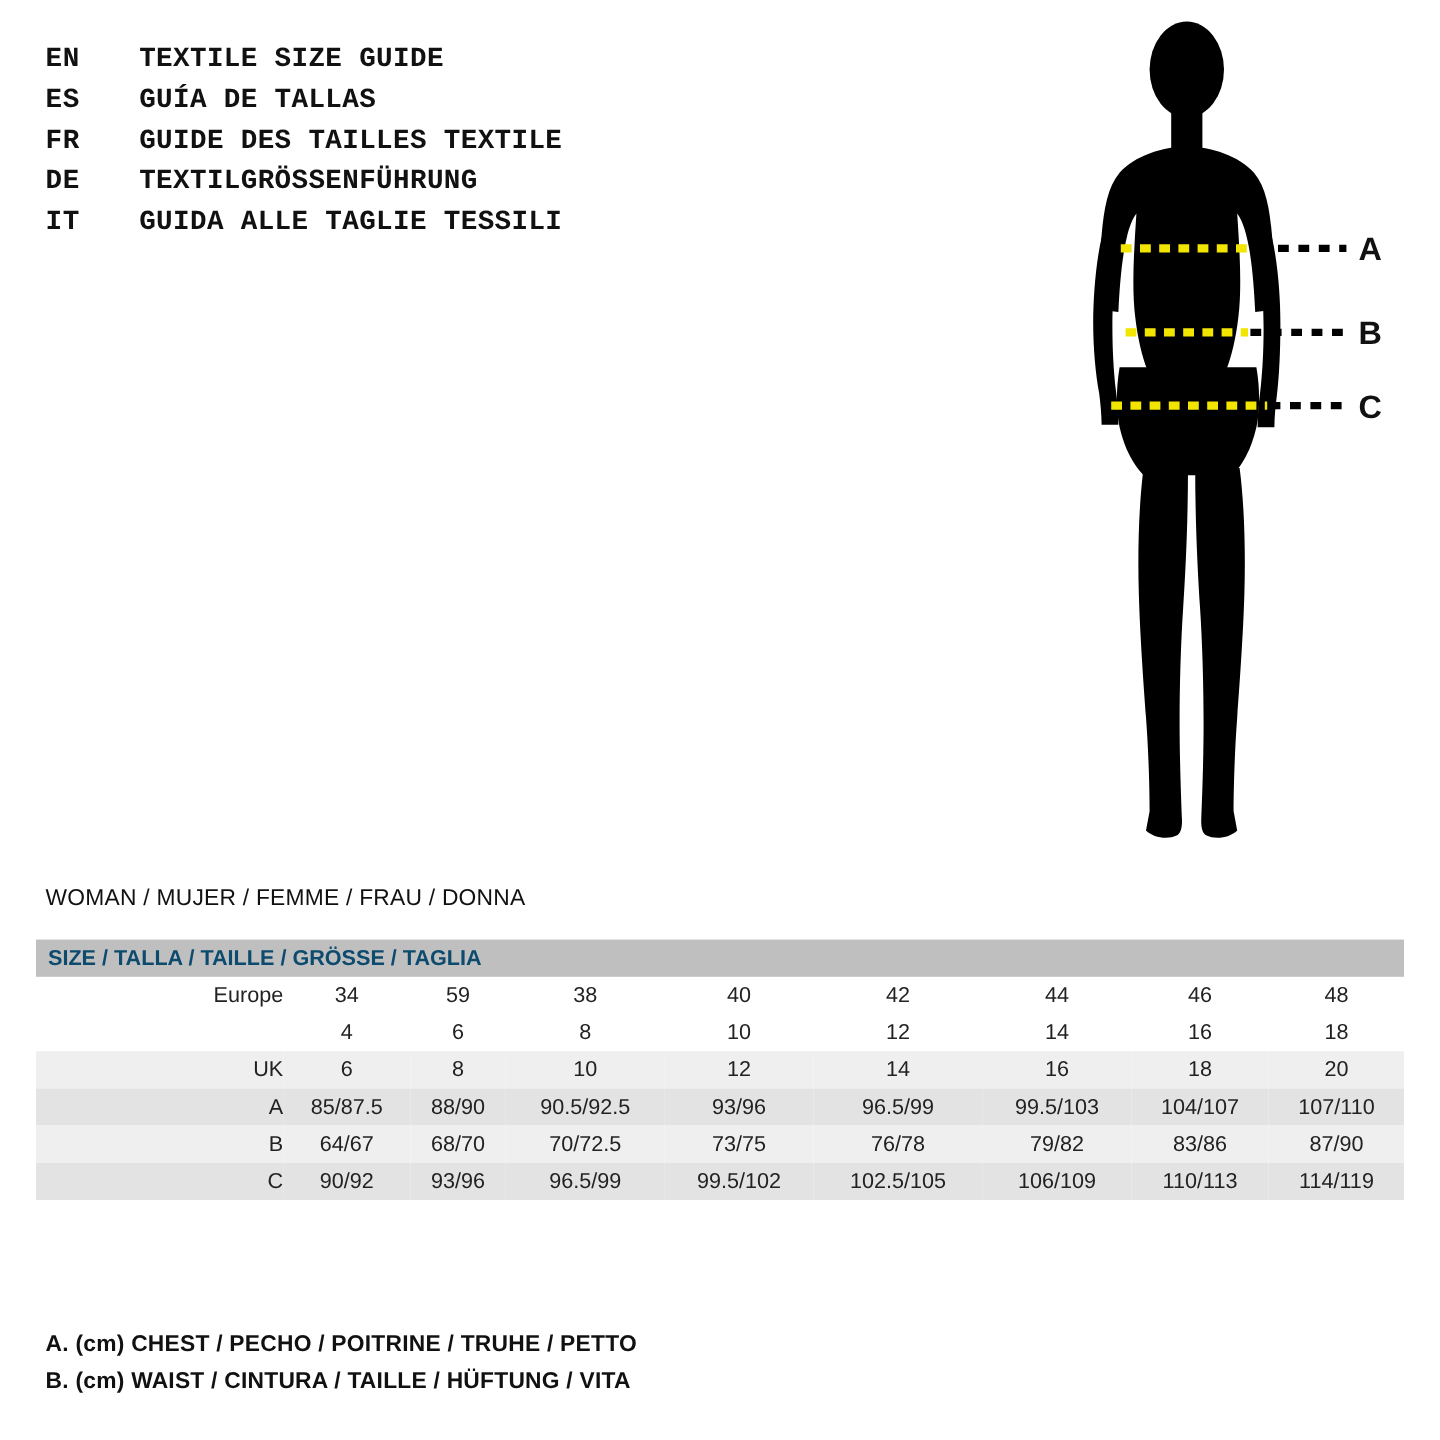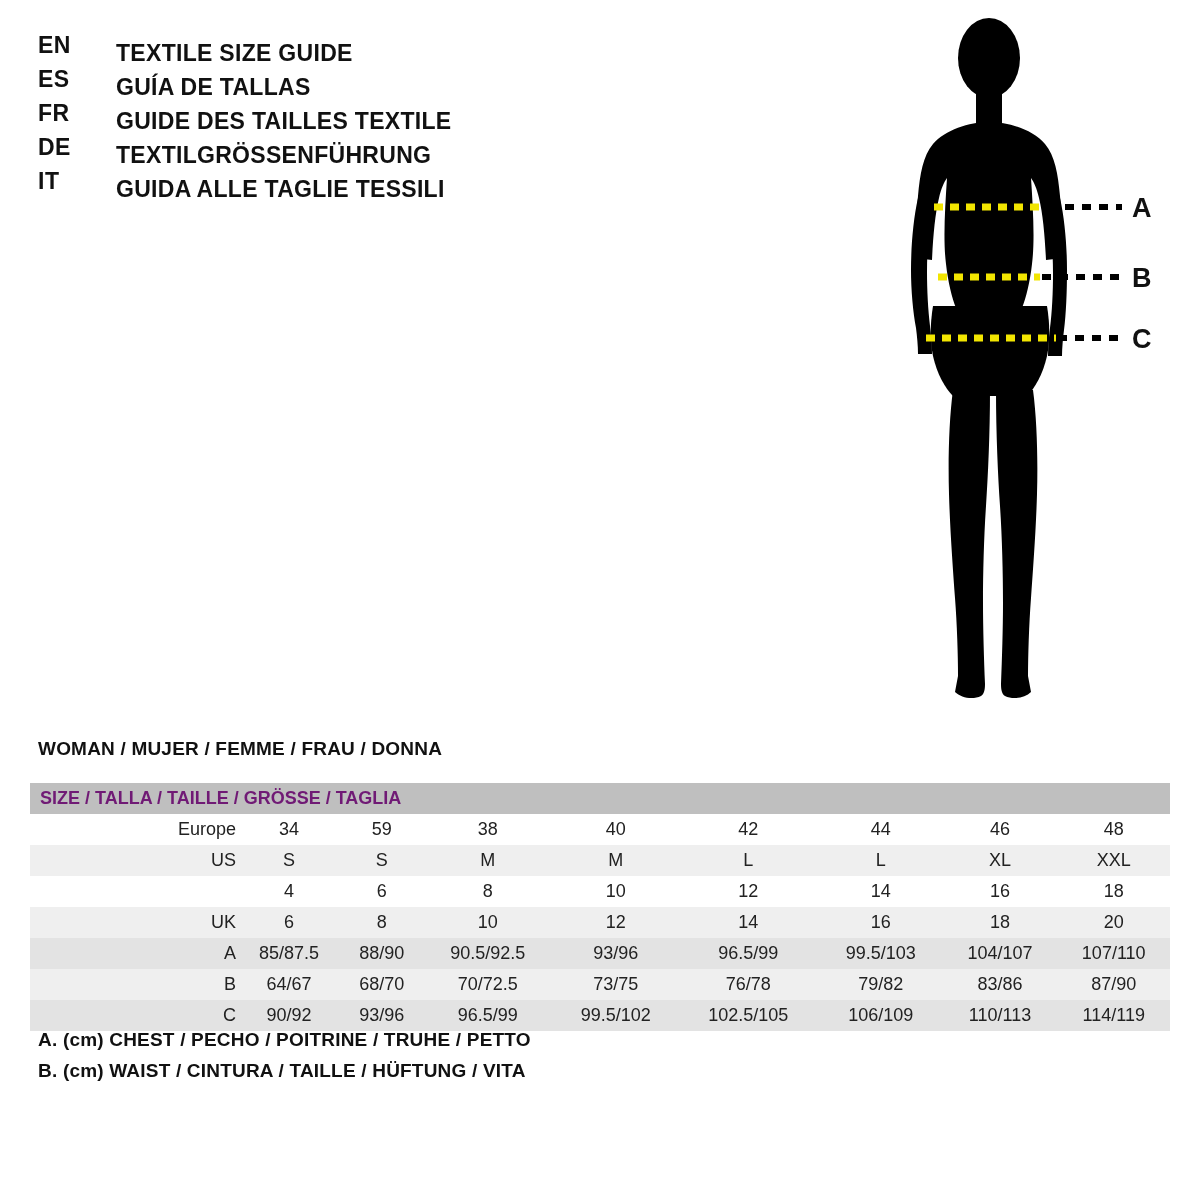--- a/index.html
+++ b/index.html
@@ -18,22 +18,23 @@
 
   
   .title-block {
     position: absolute;
     left: 38px;
     top: 28px;
     width: 620px;
   }
   .title-row {
     display: flex;
-    align-items: center;
+    align-items: flex-end;
     height: 34px;
+    font-family: Liberation Mono, monospace;
   }
   .title-lang {
     width: 78px;
     font-size: 23px;
     font-weight: bold;
     letter-spacing: 0.5px;
     color: #111111;
   }
   .title-text {
     font-size: 23px;
@@ -53,21 +54,21 @@
     height: 740px;
   }
   .figure-wrap svg { display: block; }
 
   
   .section-label {
     position: absolute;
     left: 38px;
     top: 738px;
     font-size: 19px;
-    font-weight: bold;
+    font-weight: normal;
     letter-spacing: 0.2px;
     color: #111111;
   }
 
   
   .size-table {
     position: absolute;
     left: 30px;
     top: 783px;
     width: 1140px;
@@ -82,35 +83,35 @@
     font-weight: normal;
     text-align: center;
     vertical-align: middle;
   }
   .size-table .hdr-row th {
     background: #bfbfbf;
     text-align: left;
     font-weight: bold;
     font-size: 18px;
     padding-left: 10px;
-    color: #701a75;
+    color: #0c4a6e;
   }
   .size-table .row-label {
     text-align: right;
     padding-left: 10px;
     width: 196px;
   }
   .row-a { background: #efefef; }
   .row-b { background: #e3e3e3; }
 
   
   .legend {
     position: absolute;
     left: 38px;
-    top: 1024px;
+    top: 1105px;
     width: 900px;
   }
   .legend-line {
     font-size: 19px;
     font-weight: bold;
     letter-spacing: 0.2px;
     color: #111111;
     height: 31px;
     line-height: 31px;
     white-space: nowrap;
@@ -239,31 +240,20 @@
       <td class="row-label">Europe</td>
       <td>34</td>
       <td>59</td>
       <td>38</td>
       <td>40</td>
       <td>42</td>
       <td>44</td>
       <td>46</td>
       <td>48</td>
     </tr>
-    <tr class="row-a">
-      <td class="row-label">US</td>
-      <td>S</td>
-      <td>S</td>
-      <td>M</td>
-      <td>M</td>
-      <td>L</td>
-      <td>L</td>
-      <td>XL</td>
-      <td>XXL</td>
-    </tr>
     <tr>
       <td class="row-label"></td>
       <td>4</td>
       <td>6</td>
       <td>8</td>
       <td>10</td>
       <td>12</td>
       <td>14</td>
       <td>16</td>
       <td>18</td>

